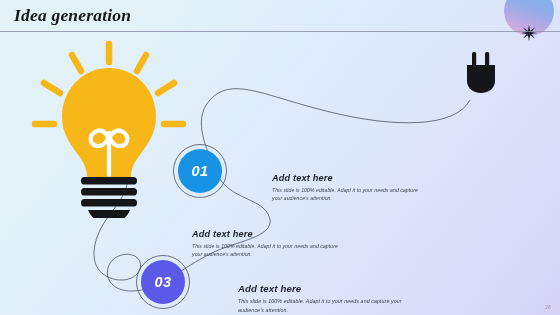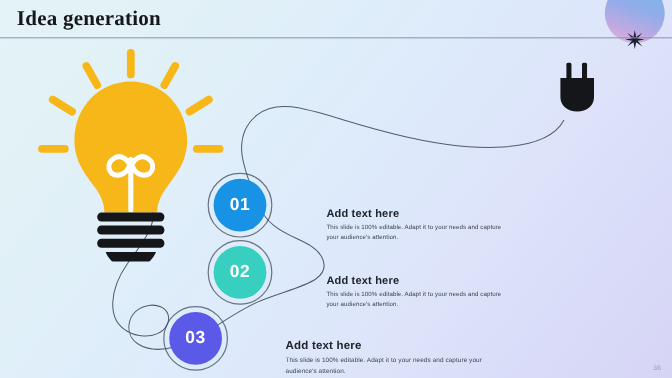--- a/index.html
+++ b/index.html
@@ -18,20 +18,21 @@
     height: 315px;
     background: linear-gradient(128deg,
         #e3f3f6 0%,
         #e1f1f6 18%,
         #dfeefa 36%,
         #ddeafb 52%,
         #dde4fa 68%,
         #d9dcf8 84%,
         #d6d4f5 100%);
     overflow: hidden;
+    font-style: italic;
   }
 
   
   #header-title {
     position: absolute;
     left: 14px;
     top: 5px;
     font-family: "Liberation Serif", serif;
     font-weight: bold;
     font-size: 17.5px;
@@ -240,24 +241,20 @@
       <span class="badge-ring"></span>
       <span>01</span>
     </div>
     <div class="step-text">
       <p class="step-title">Add text here</p>
       <p class="step-body">This slide is 100% editable. Adapt it to your needs and capture your audience's attention.</p>
     </div>
   </div>
 
   <div class="step" id="step-2">
-    <div class="step-badge" style="background:#37CFC0">
-      <span class="badge-ring"></span>
-      <span>02</span>
-    </div>
     <div class="step-text">
       <p class="step-title">Add text here</p>
       <p class="step-body">This slide is 100% editable. Adapt it to your needs and capture your audience's attention.</p>
     </div>
   </div>
 
   <div class="step" id="step-3">
     <div class="step-badge" style="background:#5B59E8">
       <span class="badge-ring"></span>
       <span>03</span>

